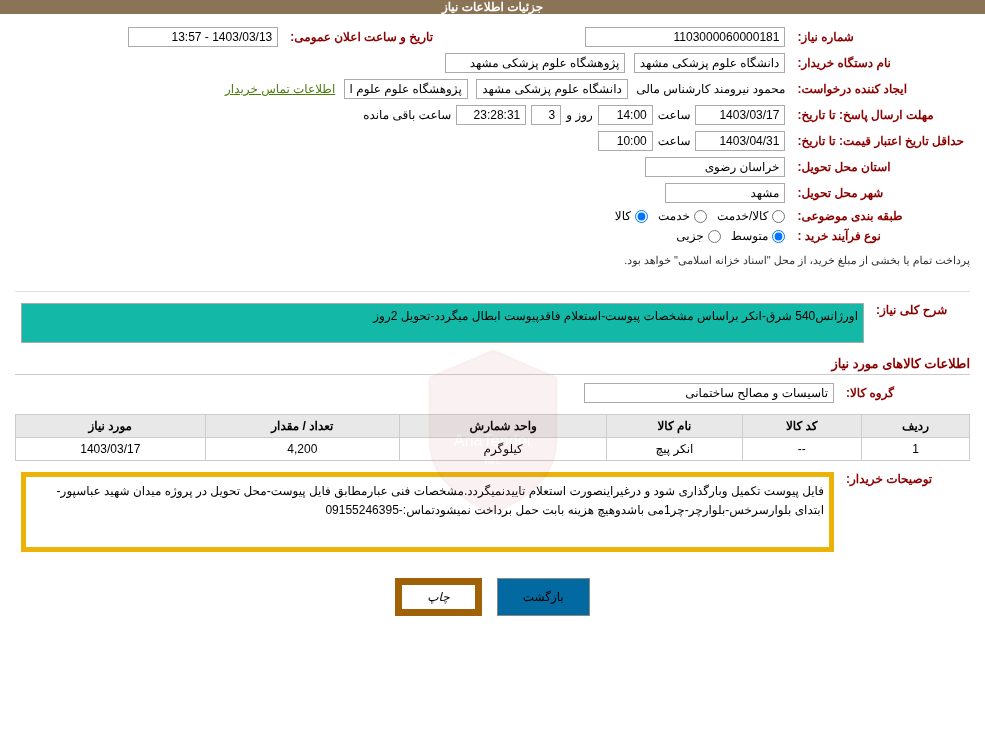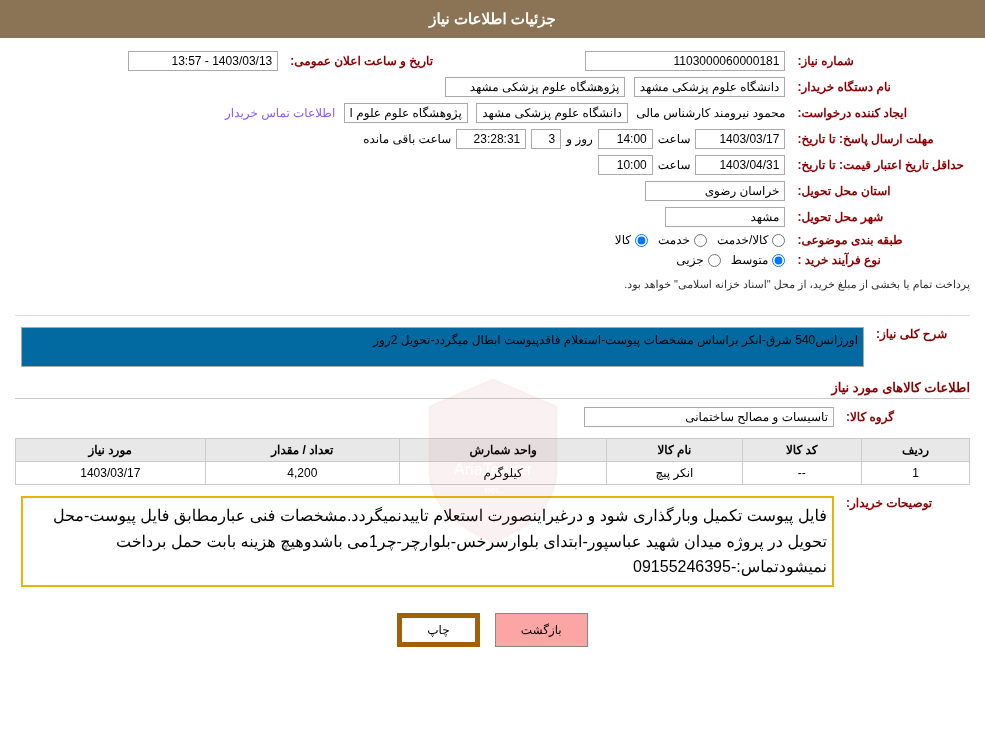--- a/index.html
+++ b/index.html
@@ -12,22 +12,21 @@
     .main-container {
       width: 985px;
       min-height: 733px;
       background: #fff;
       margin: 0 auto;
     }
     .header {
       background: #8B7355;
       color: #fff;
       text-align: center;
-      padding: 10px;
-      font-size: 15px;
+      font-size: 12px;
       font-weight: bold;
     }
     .content {
       padding: 10px 15px;
     }
     .info-table {
       width: 100%;
       border-collapse: collapse;
       margin-bottom: 8px;
     }
@@ -57,34 +56,35 @@
     .input-medium {
       min-width: 150px;
     }
     .row-flex {
       display: flex;
       align-items: center;
       gap: 5px;
       flex-direction: row;
     }
     .blue-link {
-      color: #8b5cf6;
+      color: #4d7c0f;
+      text-decoration: underline;
       cursor: pointer;
     }
     .section-title {
       color: #8B0000;
       font-weight: bold;
       font-size: 13px;
       margin: 10px 0 5px 0;
       border-bottom: 1px solid #ccc;
       padding-bottom: 3px;
     }
     .textarea-box {
       border: 1px solid #aaa;
-      background: #0369a1;
+      background: #14b8a6;
       padding: 5px;
       width: 100%;
       min-height: 40px;
       direction: rtl;
     }
     .goods-table {
       width: 100%;
       border-collapse: collapse;
       margin: 8px 0;
     }
@@ -119,49 +119,50 @@
       position: absolute;
       top: 50%;
       left: 50%;
       transform: translate(-50%, -50%);
       opacity: 0.08;
       width: 180px;
       height: 180px;
       pointer-events: none;
     }
     .notes-box {
-      border: 2px solid #eab308;
+      border: 5px solid #eab308;
       background: #fff;
       padding: 5px;
       min-height: 80px;
       text-align: right;
       direction: rtl;
       line-height: 1.6;
-      font-size: 16px;
+      font-size: 12px;
     }
     .btn-row {
       display: flex;
       justify-content: center;
       gap: 15px;
       margin: 15px 0;
     }
     .btn {
       padding: 5px 25px;
       border: 1px solid #888;
       background: #f5f5f5;
       cursor: pointer;
       font-size: 12px;
       font-family: Tahoma, Arial, sans-serif;
     }
     .btn-print {
       background: #fff;
-      border: 5px solid #a16207;
+      border: 7px solid #a16207;
+      font-style: italic;
     }
     .btn-back {
-      background: #fca5a5;
+      background: #0369a1;
       border: 1px solid #888;
     }
     .divider {
       border: none;
       border-top: 1px solid #ddd;
       margin: 8px 0;
     }
   </style>
 </head>
 <body>

